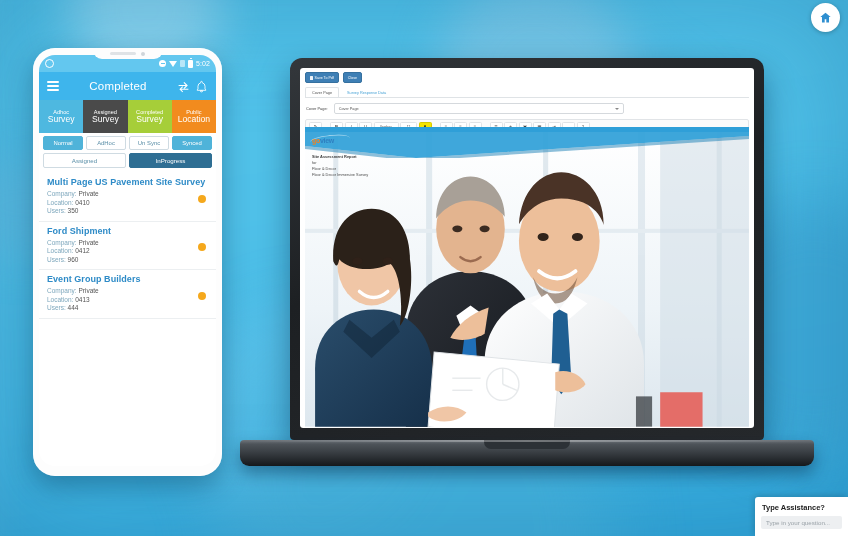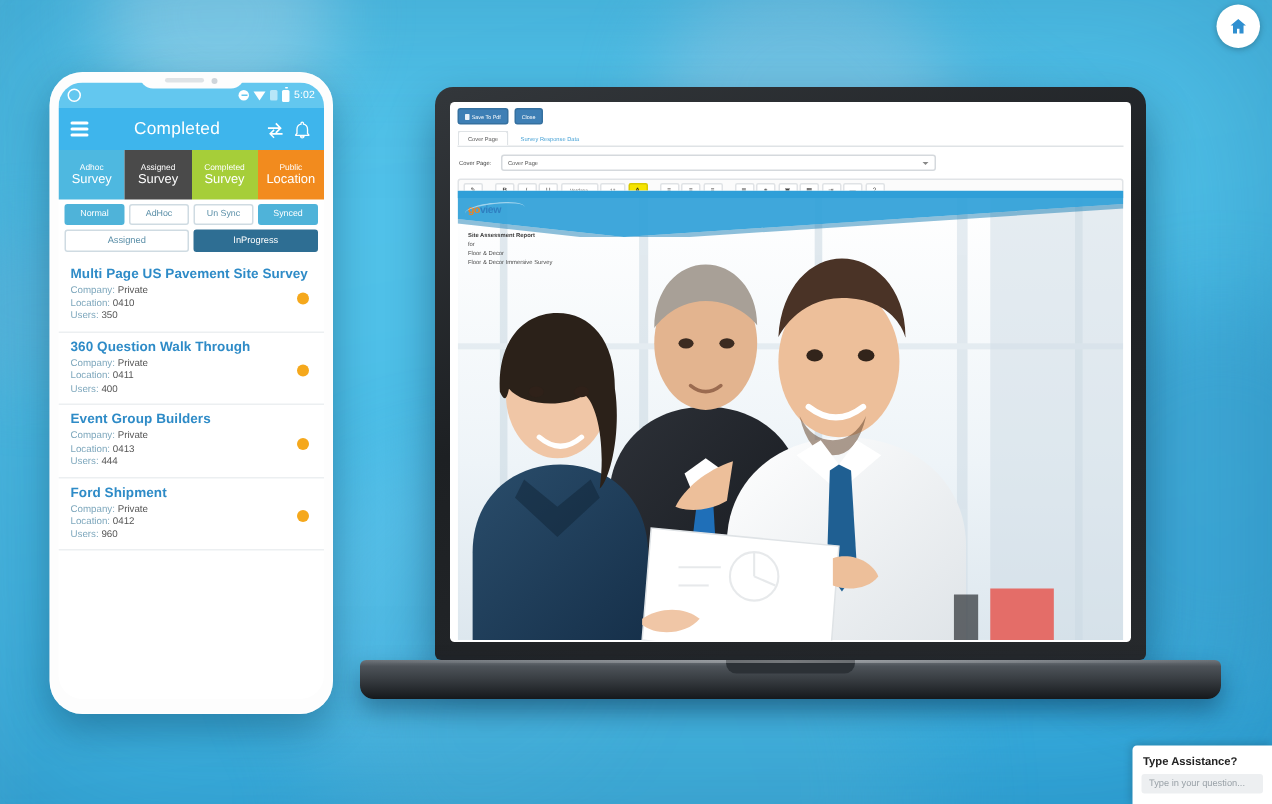--- a/index.html
+++ b/index.html
@@ -288,67 +288,51 @@
           <b>Location:</b>
           <span>0410</span>
         </div>
         <div class="ln">
           <b>Users:</b>
           <span>350</span>
         </div>
         <span class="dot"></span>
       </div>
 
+
       <div class="litem">
-        <h4>360 Question Walk Through</h4>
+        <h4>Ford Shipment</h4>
         <div class="ln">
           <b>Company:</b>
           <span>Private</span>
         </div>
         <div class="ln">
           <b>Location:</b>
-          <span>0411</span>
+          <span>0412</span>
         </div>
         <div class="ln">
           <b>Users:</b>
-          <span>400</span>
+          <span>960</span>
         </div>
         <span class="dot"></span>
       </div>
 
       <div class="litem">
         <h4>Event Group Builders</h4>
         <div class="ln">
           <b>Company:</b>
           <span>Private</span>
         </div>
         <div class="ln">
           <b>Location:</b>
           <span>0413</span>
         </div>
         <div class="ln">
           <b>Users:</b>
           <span>444</span>
-        </div>
-        <span class="dot"></span>
-      </div>
-
-      <div class="litem">
-        <h4>Ford Shipment</h4>
-        <div class="ln">
-          <b>Company:</b>
-          <span>Private</span>
-        </div>
-        <div class="ln">
-          <b>Location:</b>
-          <span>0412</span>
-        </div>
-        <div class="ln">
-          <b>Users:</b>
-          <span>960</span>
         </div>
         <span class="dot"></span>
       </div>
 
     </div>
   </div>
 </div>
 
 <div class="abs" id="laptop">
   <div class="lid">

